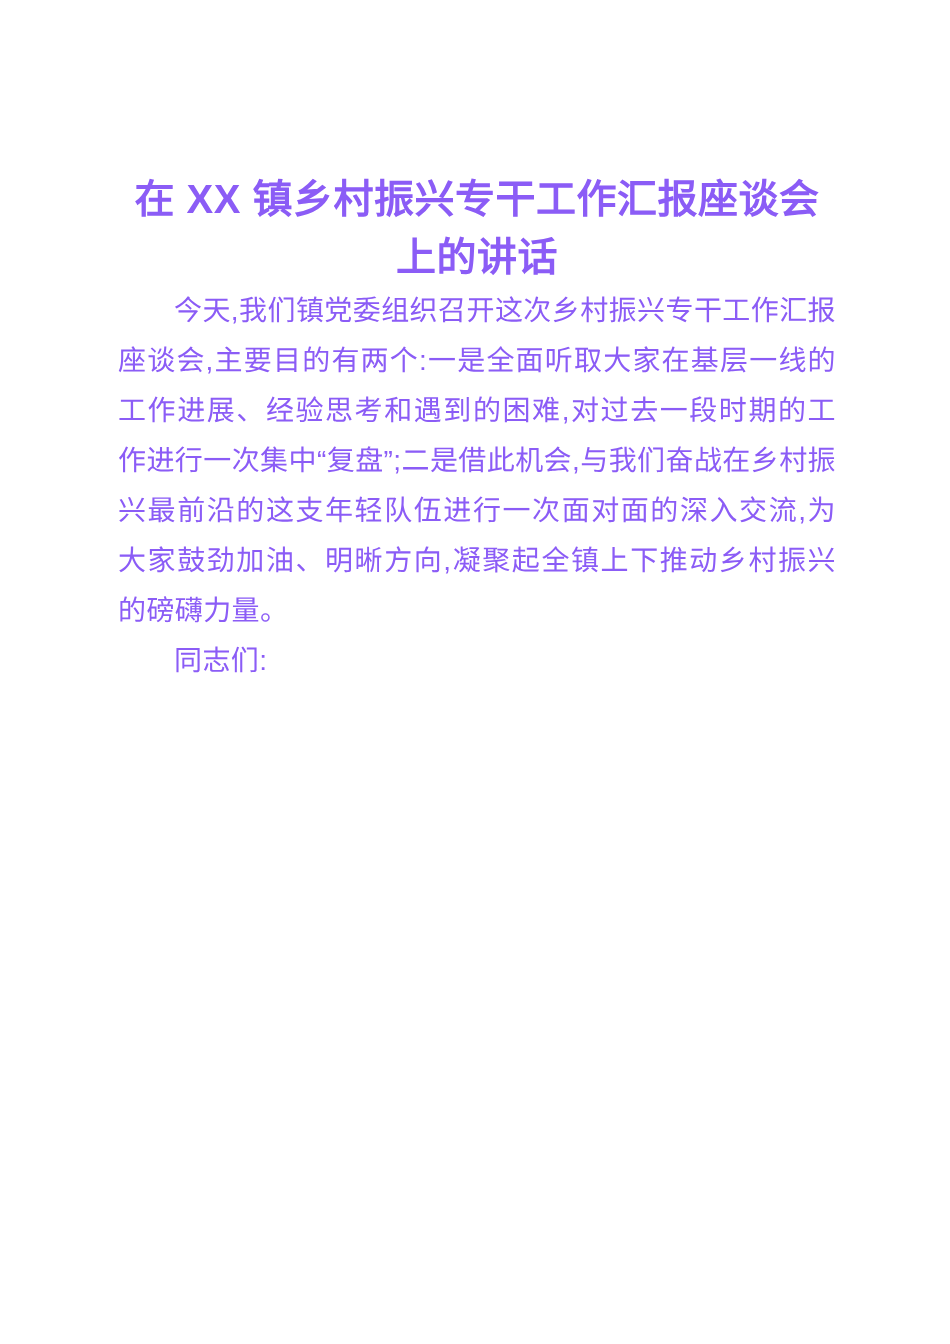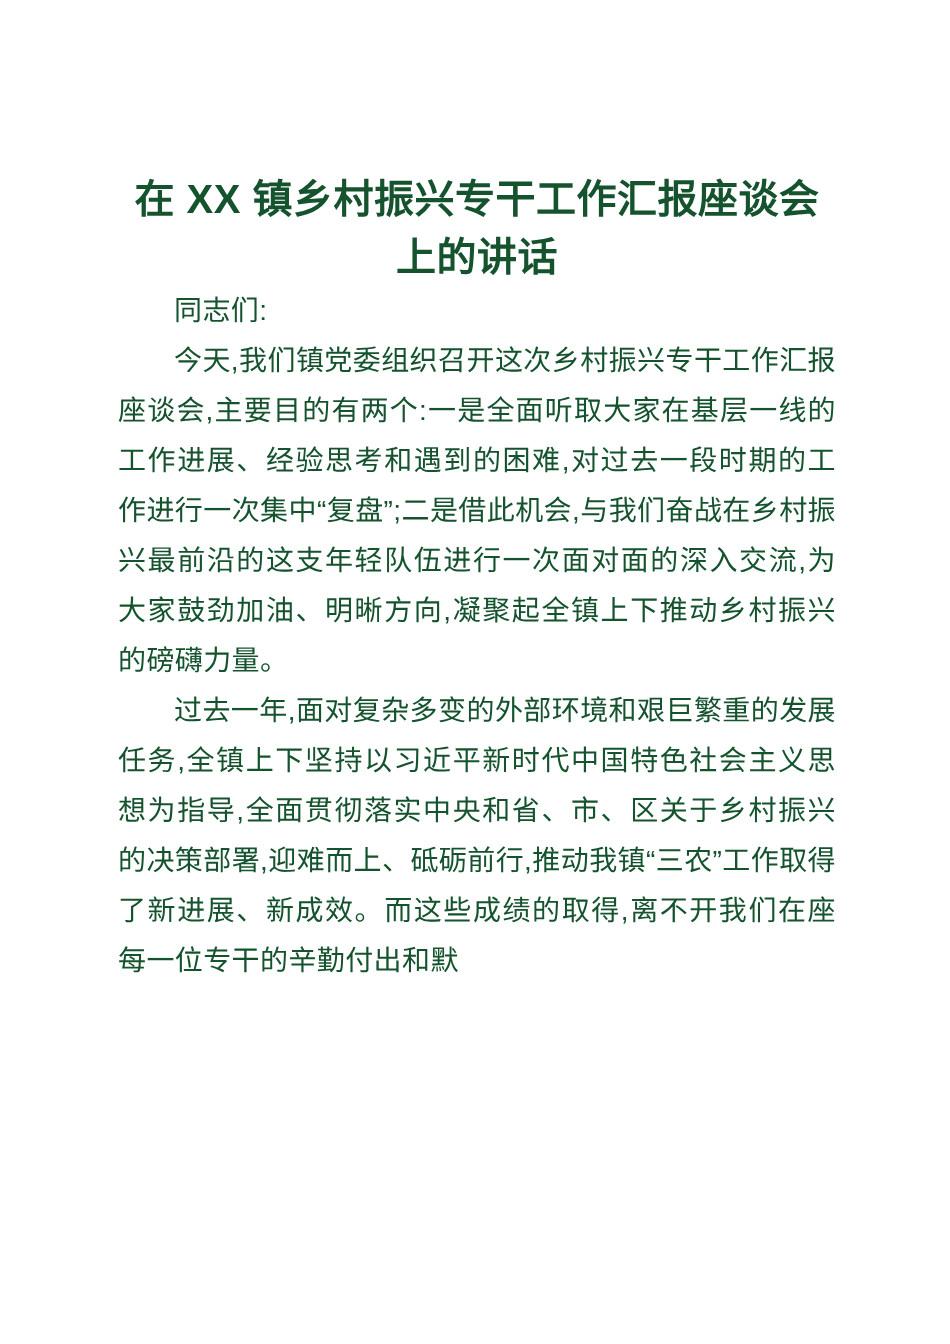--- a/index.html
+++ b/index.html
@@ -8,21 +8,21 @@
     background: #ffffff;
   }
   .page {
     position: relative;
     width: 950px;
     height: 1116px;
     margin: 0 auto;
     background: #ffffff;
     box-sizing: border-box;
     padding: 170px 114px 0 118px;
-    color: #14532d;
+    color: #8b5cf6;
     font-family: "Liberation Sans", sans-serif;
     overflow: hidden;
   }
   .doc-title {
     margin: 0 0 0 0;
     font-size: 40px;
     line-height: 58px;
     font-weight: bold;
     text-align: center;
     letter-spacing: 0.5px;
@@ -41,17 +41,16 @@
     letter-spacing: 0.4px;
     word-break: break-all;
   }
 </style>
 </head>
 <body>
 
 <div class="page">
   <h1 class="doc-title">在 XX 镇乡村振兴专干工作汇报座谈会上的讲话</h1>
   <div class="doc-body">
+    <p>今天,我们镇党委组织召开这次乡村振兴专干工作汇报座谈会,主要目的有两个:一是全面听取大家在基层一线的工作进展、经验思考和遇到的困难,对过去一段时期的工作进行一次集中“复盘”;二是借此机会,与我们奋战在乡村振兴最前沿的这支年轻队伍进行一次面对面的深入交流,为大家鼓劲加油、明晰方向,凝聚起全镇上下推动乡村振兴的磅礴力量。</p>
     <p>同志们:</p>
-    <p>今天,我们镇党委组织召开这次乡村振兴专干工作汇报座谈会,主要目的有两个:一是全面听取大家在基层一线的工作进展、经验思考和遇到的困难,对过去一段时期的工作进行一次集中“复盘”;二是借此机会,与我们奋战在乡村振兴最前沿的这支年轻队伍进行一次面对面的深入交流,为大家鼓劲加油、明晰方向,凝聚起全镇上下推动乡村振兴的磅礴力量。</p>
-    <p>过去一年,面对复杂多变的外部环境和艰巨繁重的发展任务,全镇上下坚持以习近平新时代中国特色社会主义思想为指导,全面贯彻落实中央和省、市、区关于乡村振兴的决策部署,迎难而上、砥砺前行,推动我镇“三农”工作取得了新进展、新成效。而这些成绩的取得,离不开我们在座每一位专干的辛勤付出和默</p>
   </div>
 </div>
 
 </body></html>

